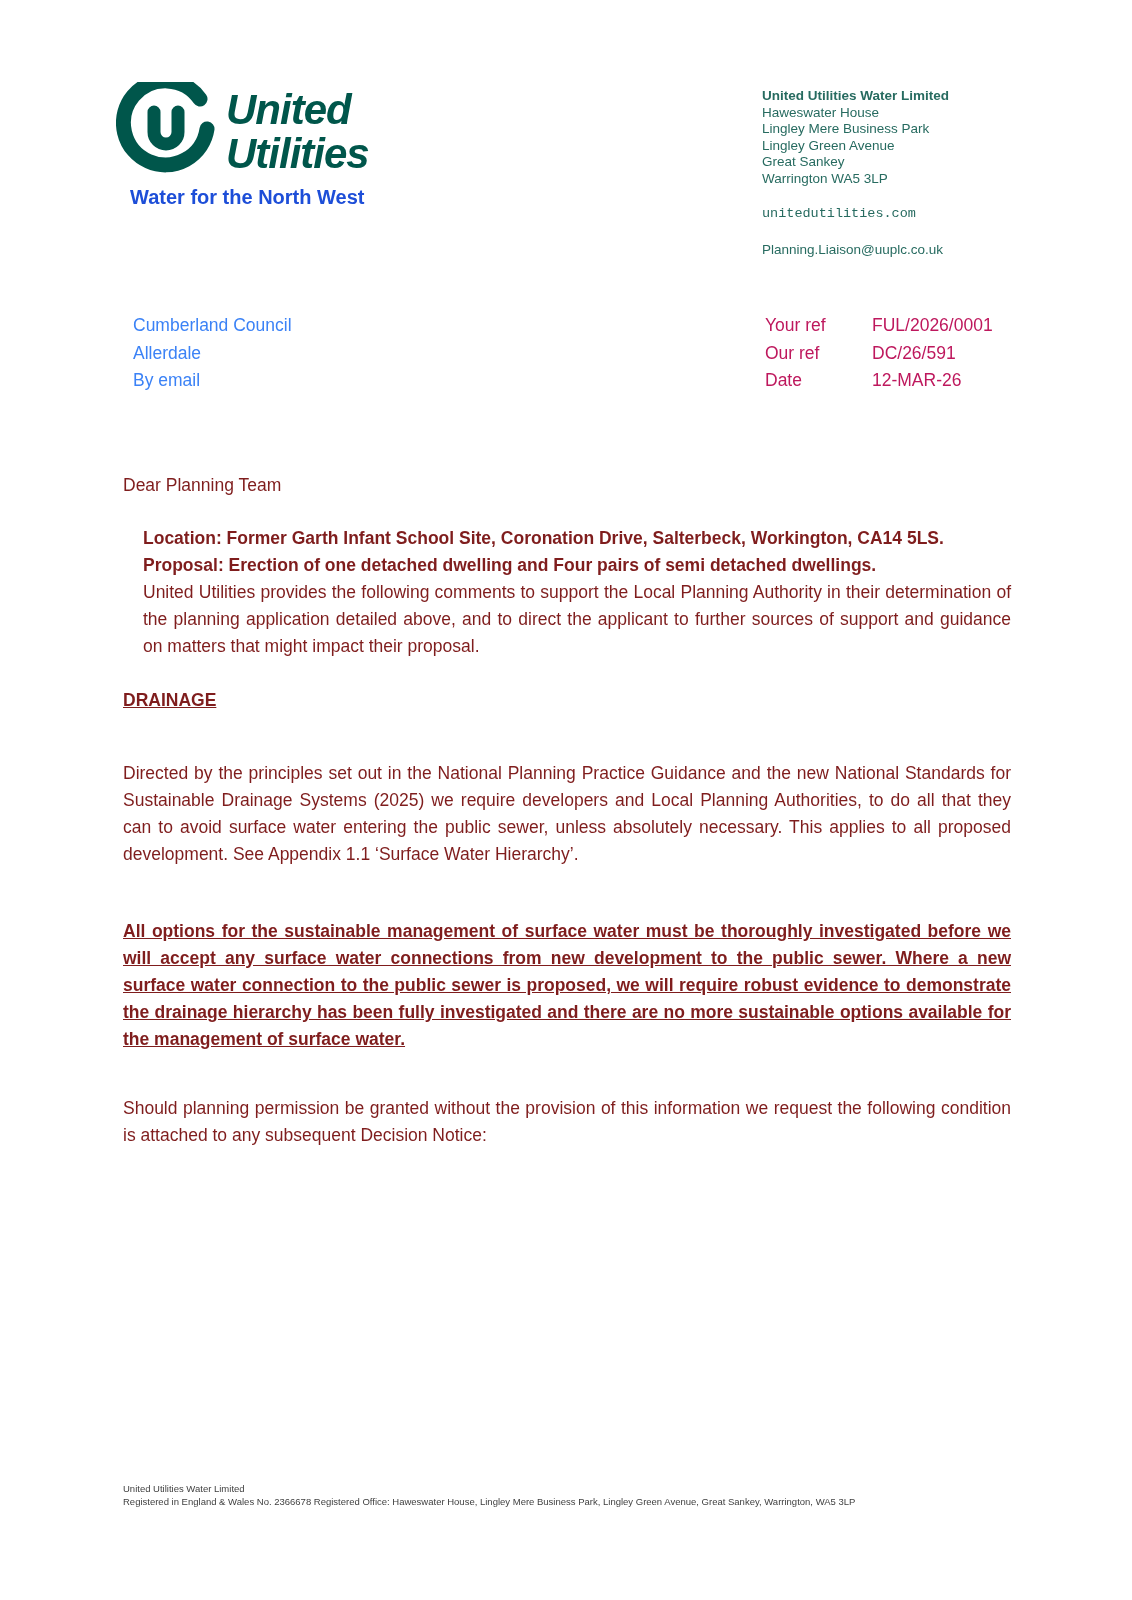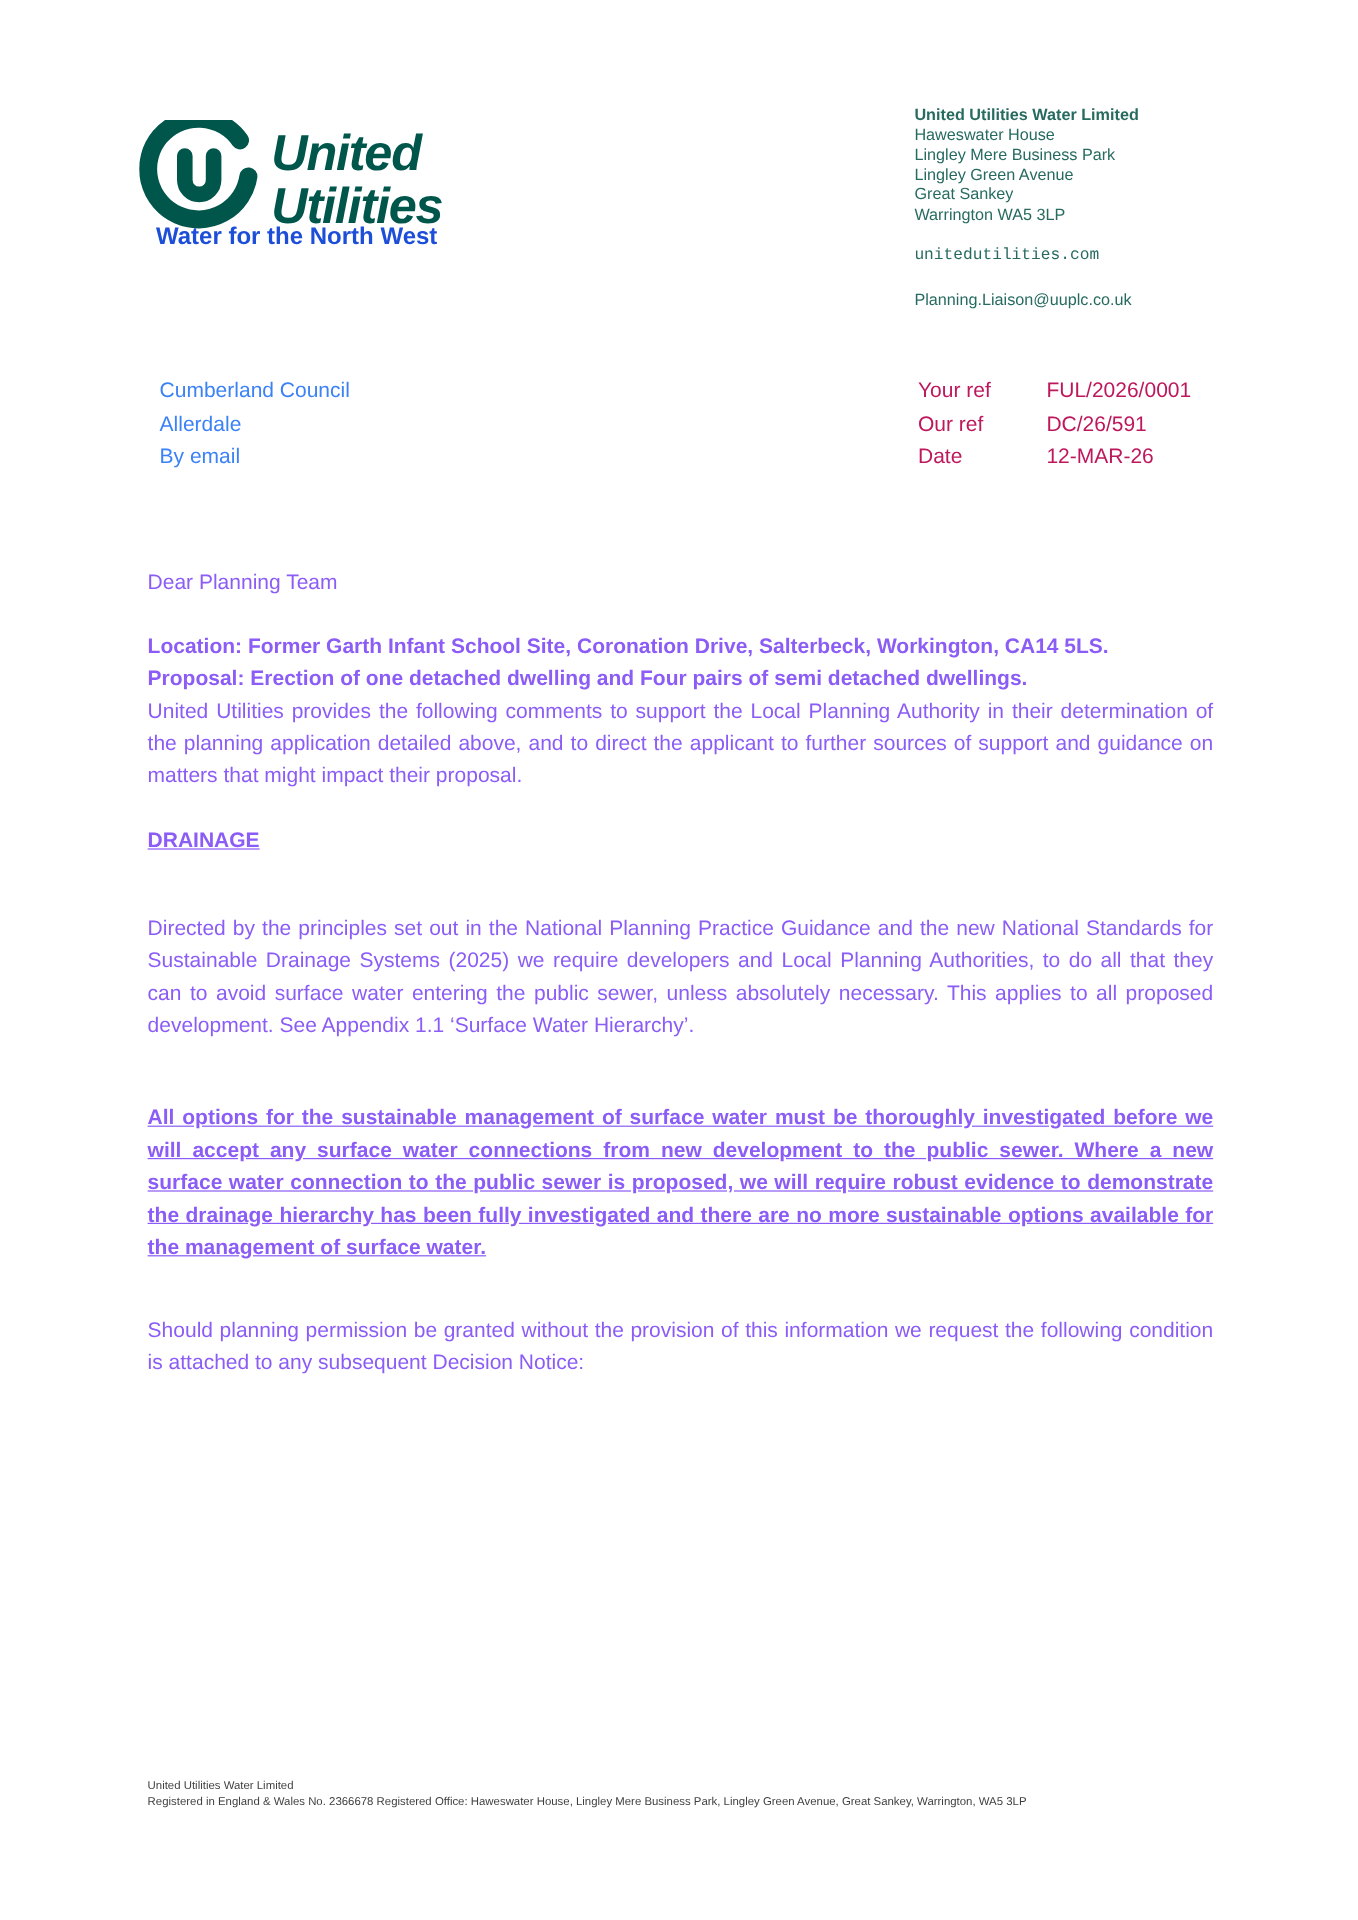--- a/index.html
+++ b/index.html
@@ -6,21 +6,21 @@
   .page{
     position:relative;
     width:1132px;height:1600px;
     background:#ffffff;
     font-family:"Liberation Sans", sans-serif;
     color:#141414;
     overflow:hidden;
     margin:0 auto;
   }
   
-  .logo{position:absolute;left:116px;top:100px;display:flex;align-items:center;gap:10px;}
+  .logo{position:absolute;left:116px;top:82px;display:flex;align-items:center;gap:10px;}
   .logo-mark{width:100px;height:100px;}
   .logo-text{display:flex;flex-direction:column;justify-content:center;}
   .logo-text span{
     font-size:42px;font-weight:bold;font-style:italic;
     color:#00564b;line-height:44px;letter-spacing:-1px;
   }
   .tagline{
     position:absolute;left:130px;top:186px;
     font-size:20px;font-weight:bold;color:#1d4ed8;
   }
@@ -39,25 +39,25 @@
   }
   .refs{
     position:absolute;left:765px;top:312px;
     font-size:17.5px;line-height:27.5px;color:#be185d;
   }
   .ref-row{display:flex;}
   .ref-label{width:107px;}
   
   .body{
     position:absolute;left:123px;top:472px;width:888px;
-    font-size:17.5px;line-height:27px;color:#8b5cf6;
+    font-size:17.5px;line-height:27px;color:#7f1d1d;
   }
   .body p{margin:0;}
   .salutation{margin-bottom:26px !important;}
-  .block{margin-bottom:27px;text-align:justify;}
+  .block{margin-bottom:27px;text-align:justify;margin-left:20px;}
   .bold{font-weight:bold;}
   .para-gap{margin-bottom:50px !important;text-align:justify;}
   .heading{
     font-weight:bold;text-decoration:underline;
     margin-bottom:46px !important;
   }
   .emph-para{
     font-weight:bold;text-decoration:underline;
     margin-bottom:42px !important;text-align:justify;
   }

